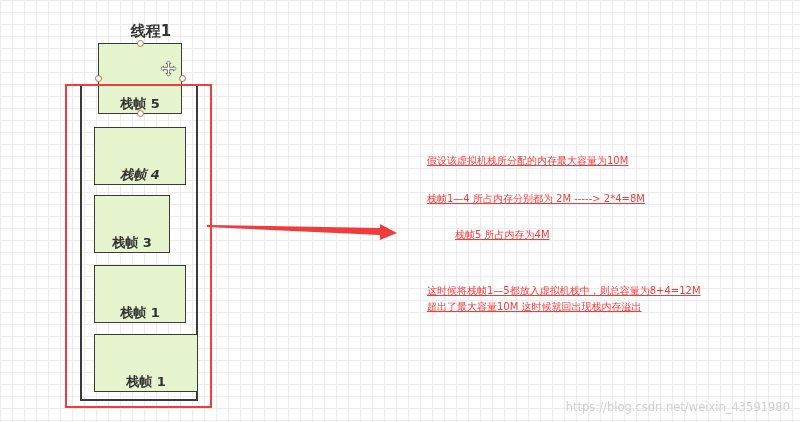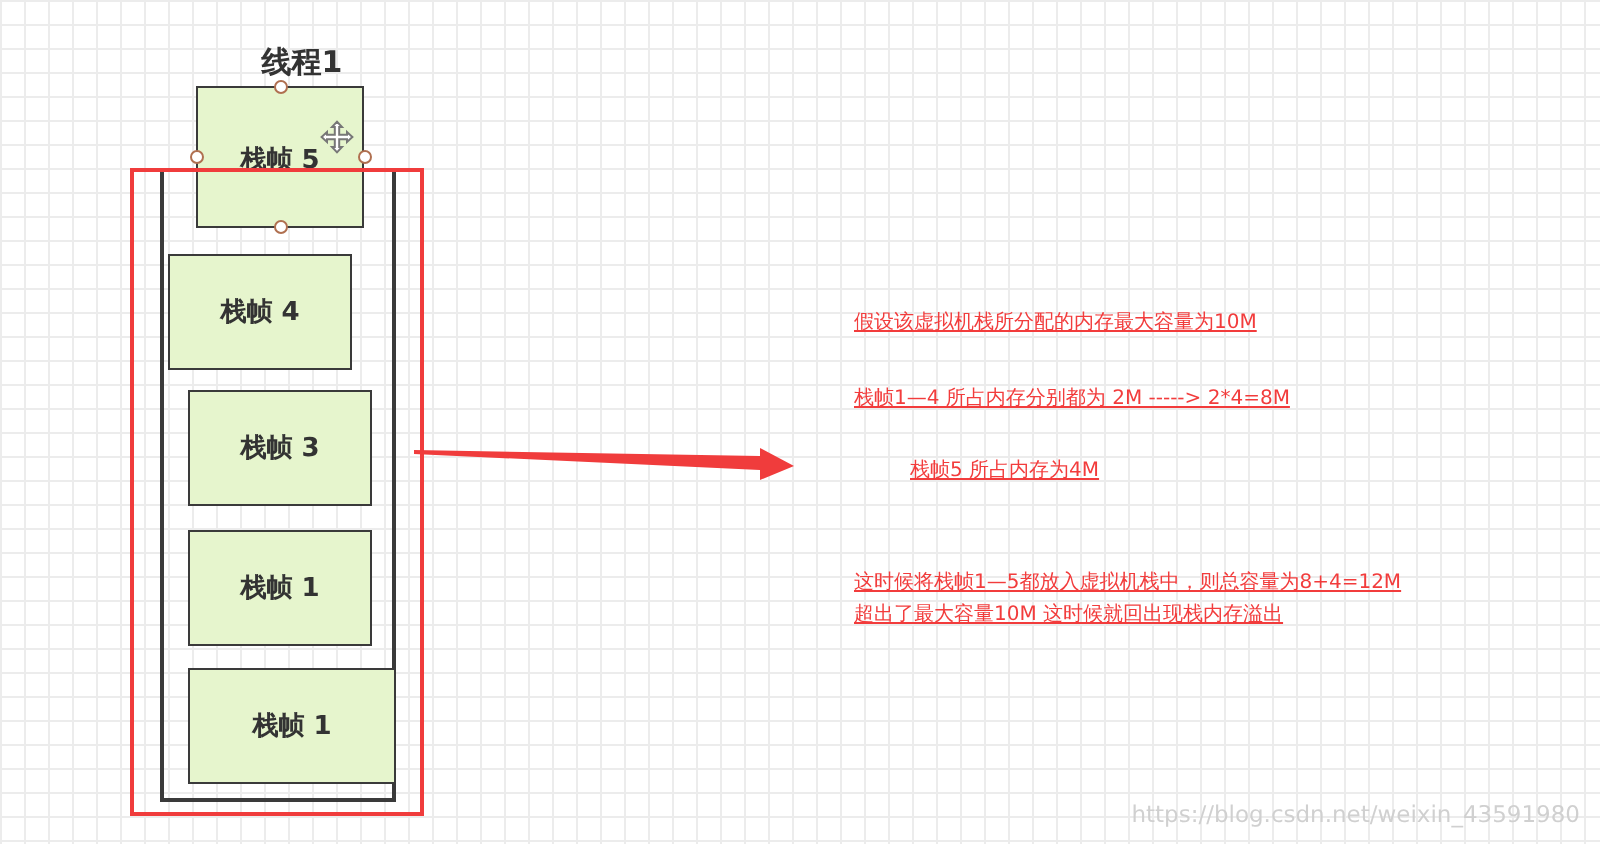--- a/index.html
+++ b/index.html
@@ -15,21 +15,21 @@
   .abs { position: absolute; }
   .thread-title {
     left: 98px; top: 22px; width: 84px; text-align: center;
     font-size: 15px; font-weight: bold; color: #333333;
     font-family: "DejaVu Sans", sans-serif;
     padding-left: 11px;
   }
   .frame {
     position: absolute; box-sizing: border-box;
     background: #e6f5cd; border: 1.5px solid #3a3a3a;
-    display: flex; align-items: center; justify-content: center;
+    display: flex; align-items: flex-end; justify-content: center;
     font-size: 13px; font-weight: bold; color: #333333;
     font-family: "DejaVu Sans", sans-serif;
   }
   .container {
     left: 80px; top: 85px; width: 118px; height: 316px; box-sizing: border-box;
     border: 2px solid #3a3a3a; border-top: none; background: transparent;
   }
   .red-rect {
     left: 65px; top: 84px; width: 147px; height: 324px; box-sizing: border-box;
     border: 2px solid #f03c3c; background: transparent;
@@ -49,24 +49,24 @@
   .move-icon { left: 160px; top: 60px; width: 17px; height: 17px; }
   .arrow { left: 0; top: 0; width: 800px; height: 422px; pointer-events: none; }
 </style>
 </head>
 <body>
 
 <div class="abs thread-title">线程1</div>
 
 <div class="abs container"></div>
 
-<div class="frame" style="left:84px; top:127px; width:92px; height:58px;">
+<div class="frame" style="left:94px; top:127px; width:92px; height:58px;font-style:italic;">
   <span>栈帧 4</span>
 </div>
-<div class="frame" style="left:94px; top:195px; width:92px; height:58px;">
+<div class="frame" style="left:94px; top:195px; width:76px; height:58px;">
   <span>栈帧 3</span>
 </div>
 <div class="frame" style="left:94px; top:265px; width:92px; height:58px;">
   <span>栈帧 1</span>
 </div>
 <div class="frame" style="left:94px; top:334px; width:104px; height:58px;">
   <span>栈帧 1</span>
 </div>
 
 <div class="frame" style="left:98px; top:43px; width:84px; height:71px; padding-top:2px;">

